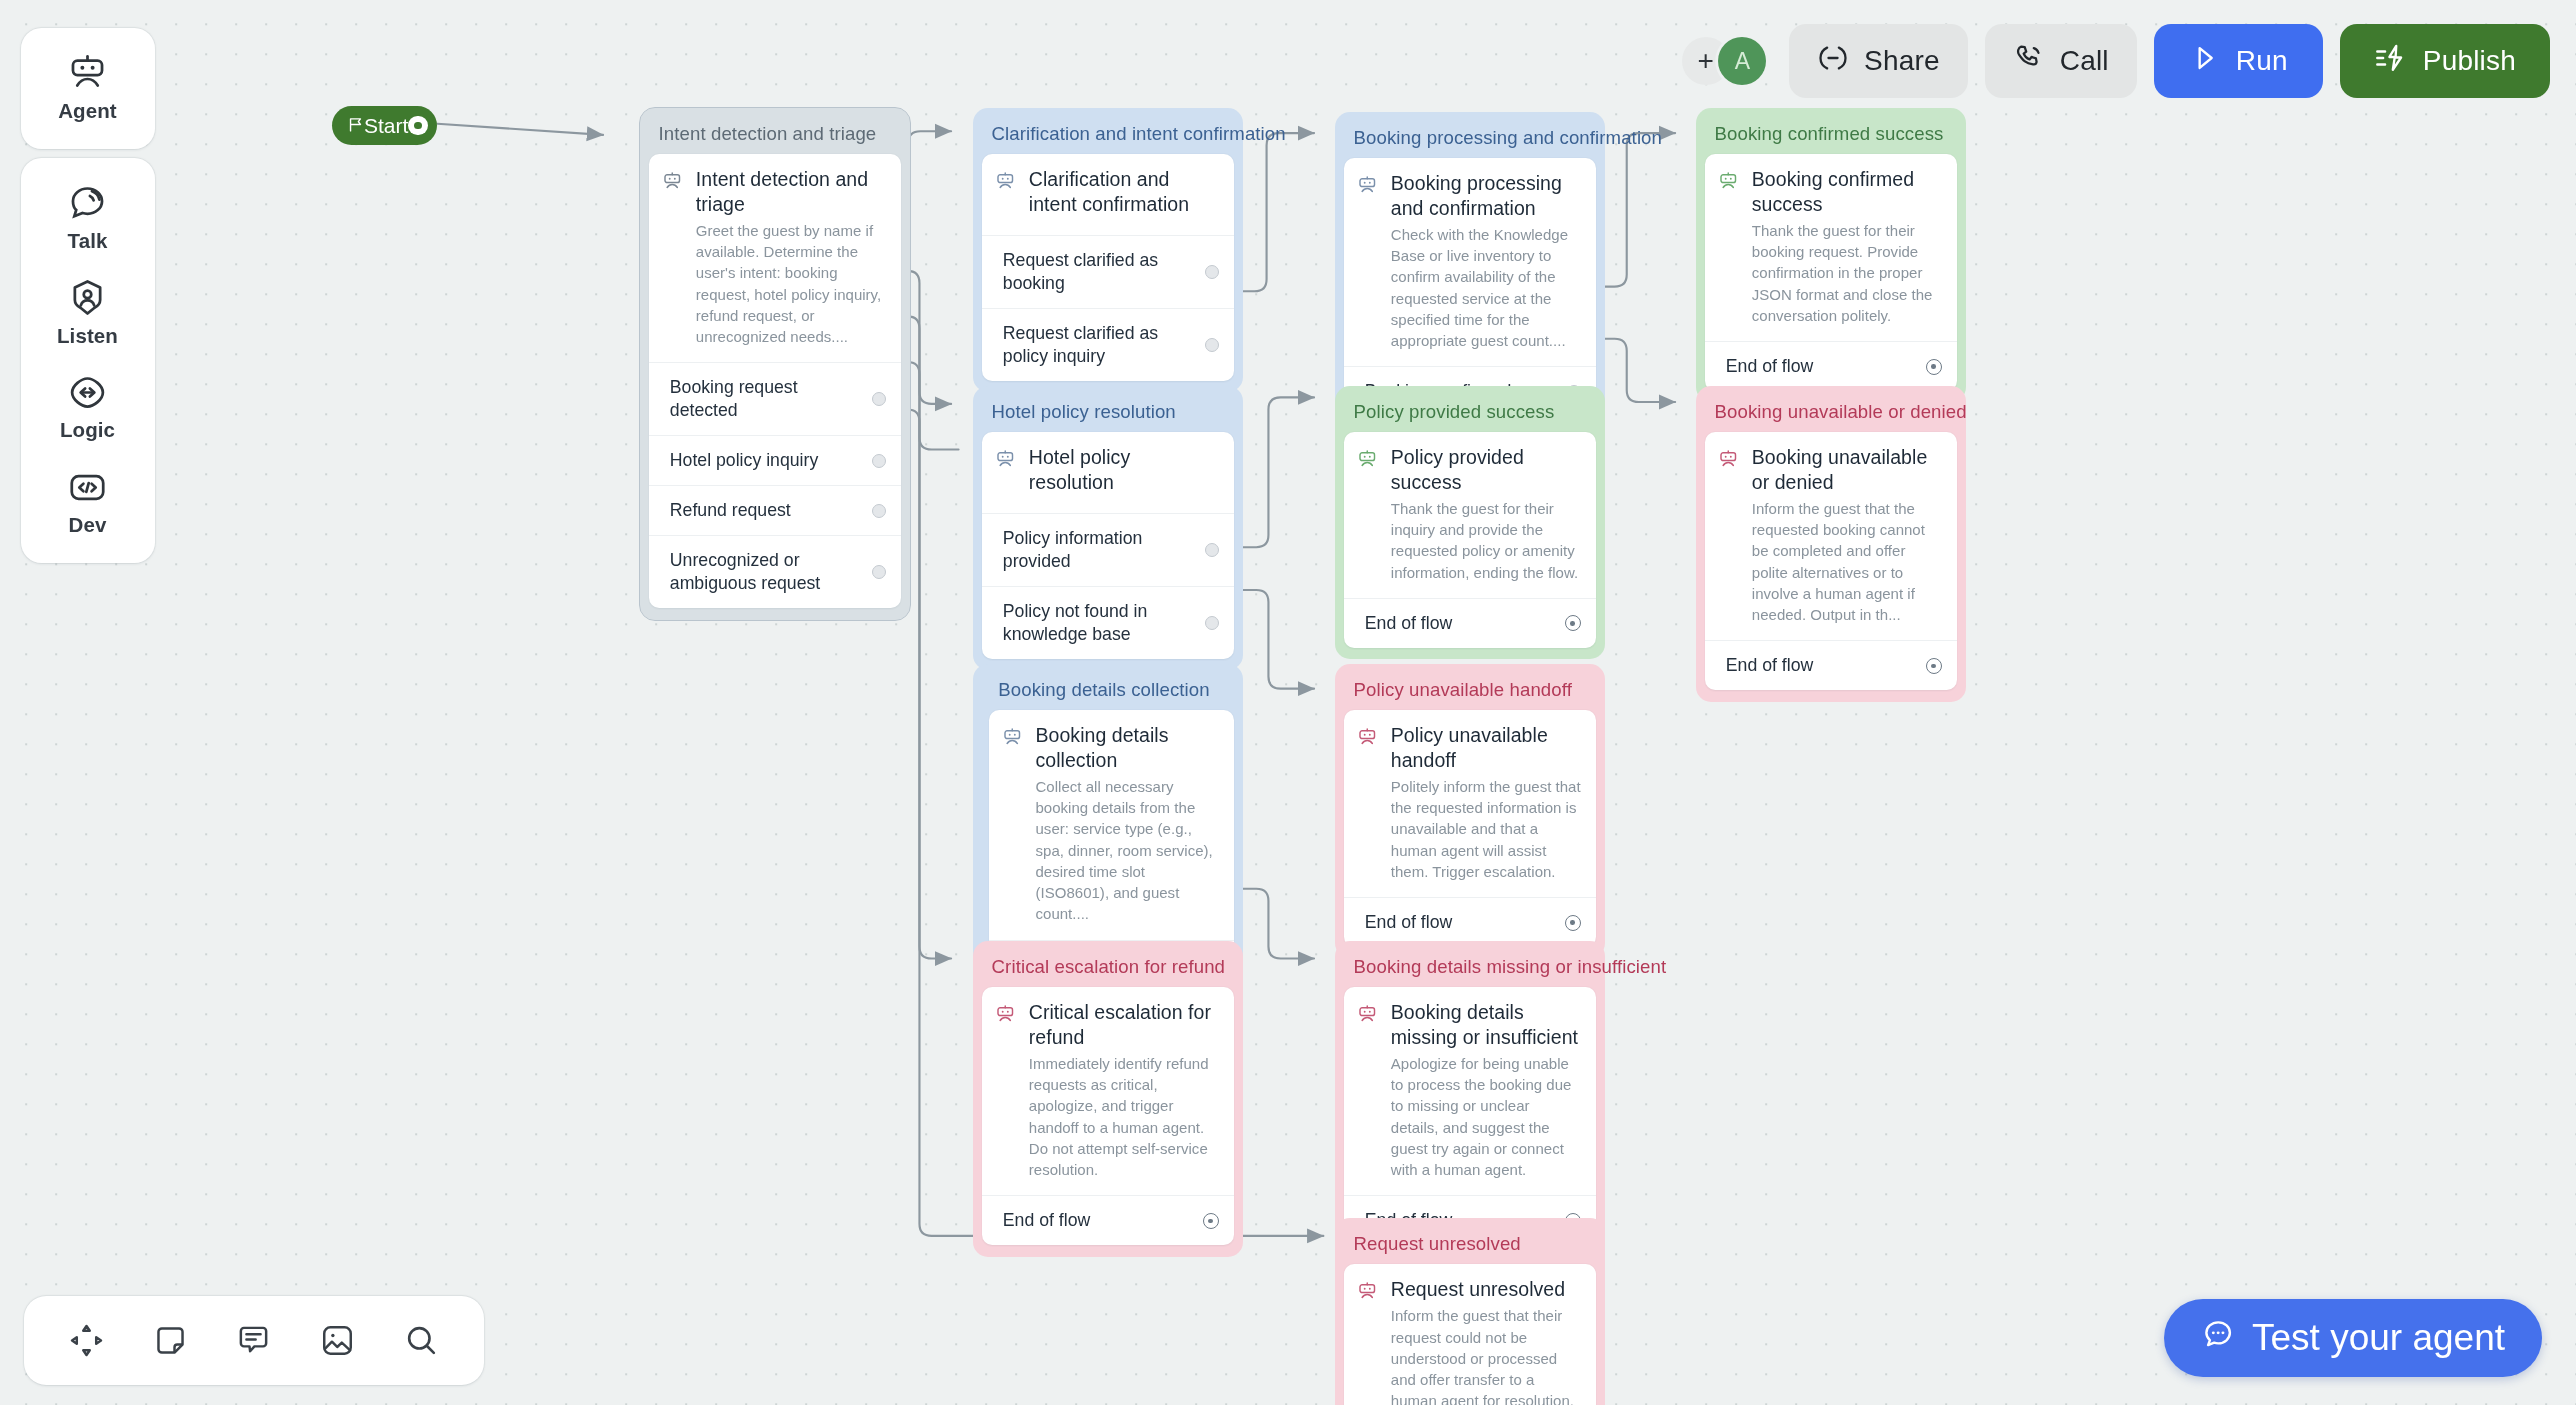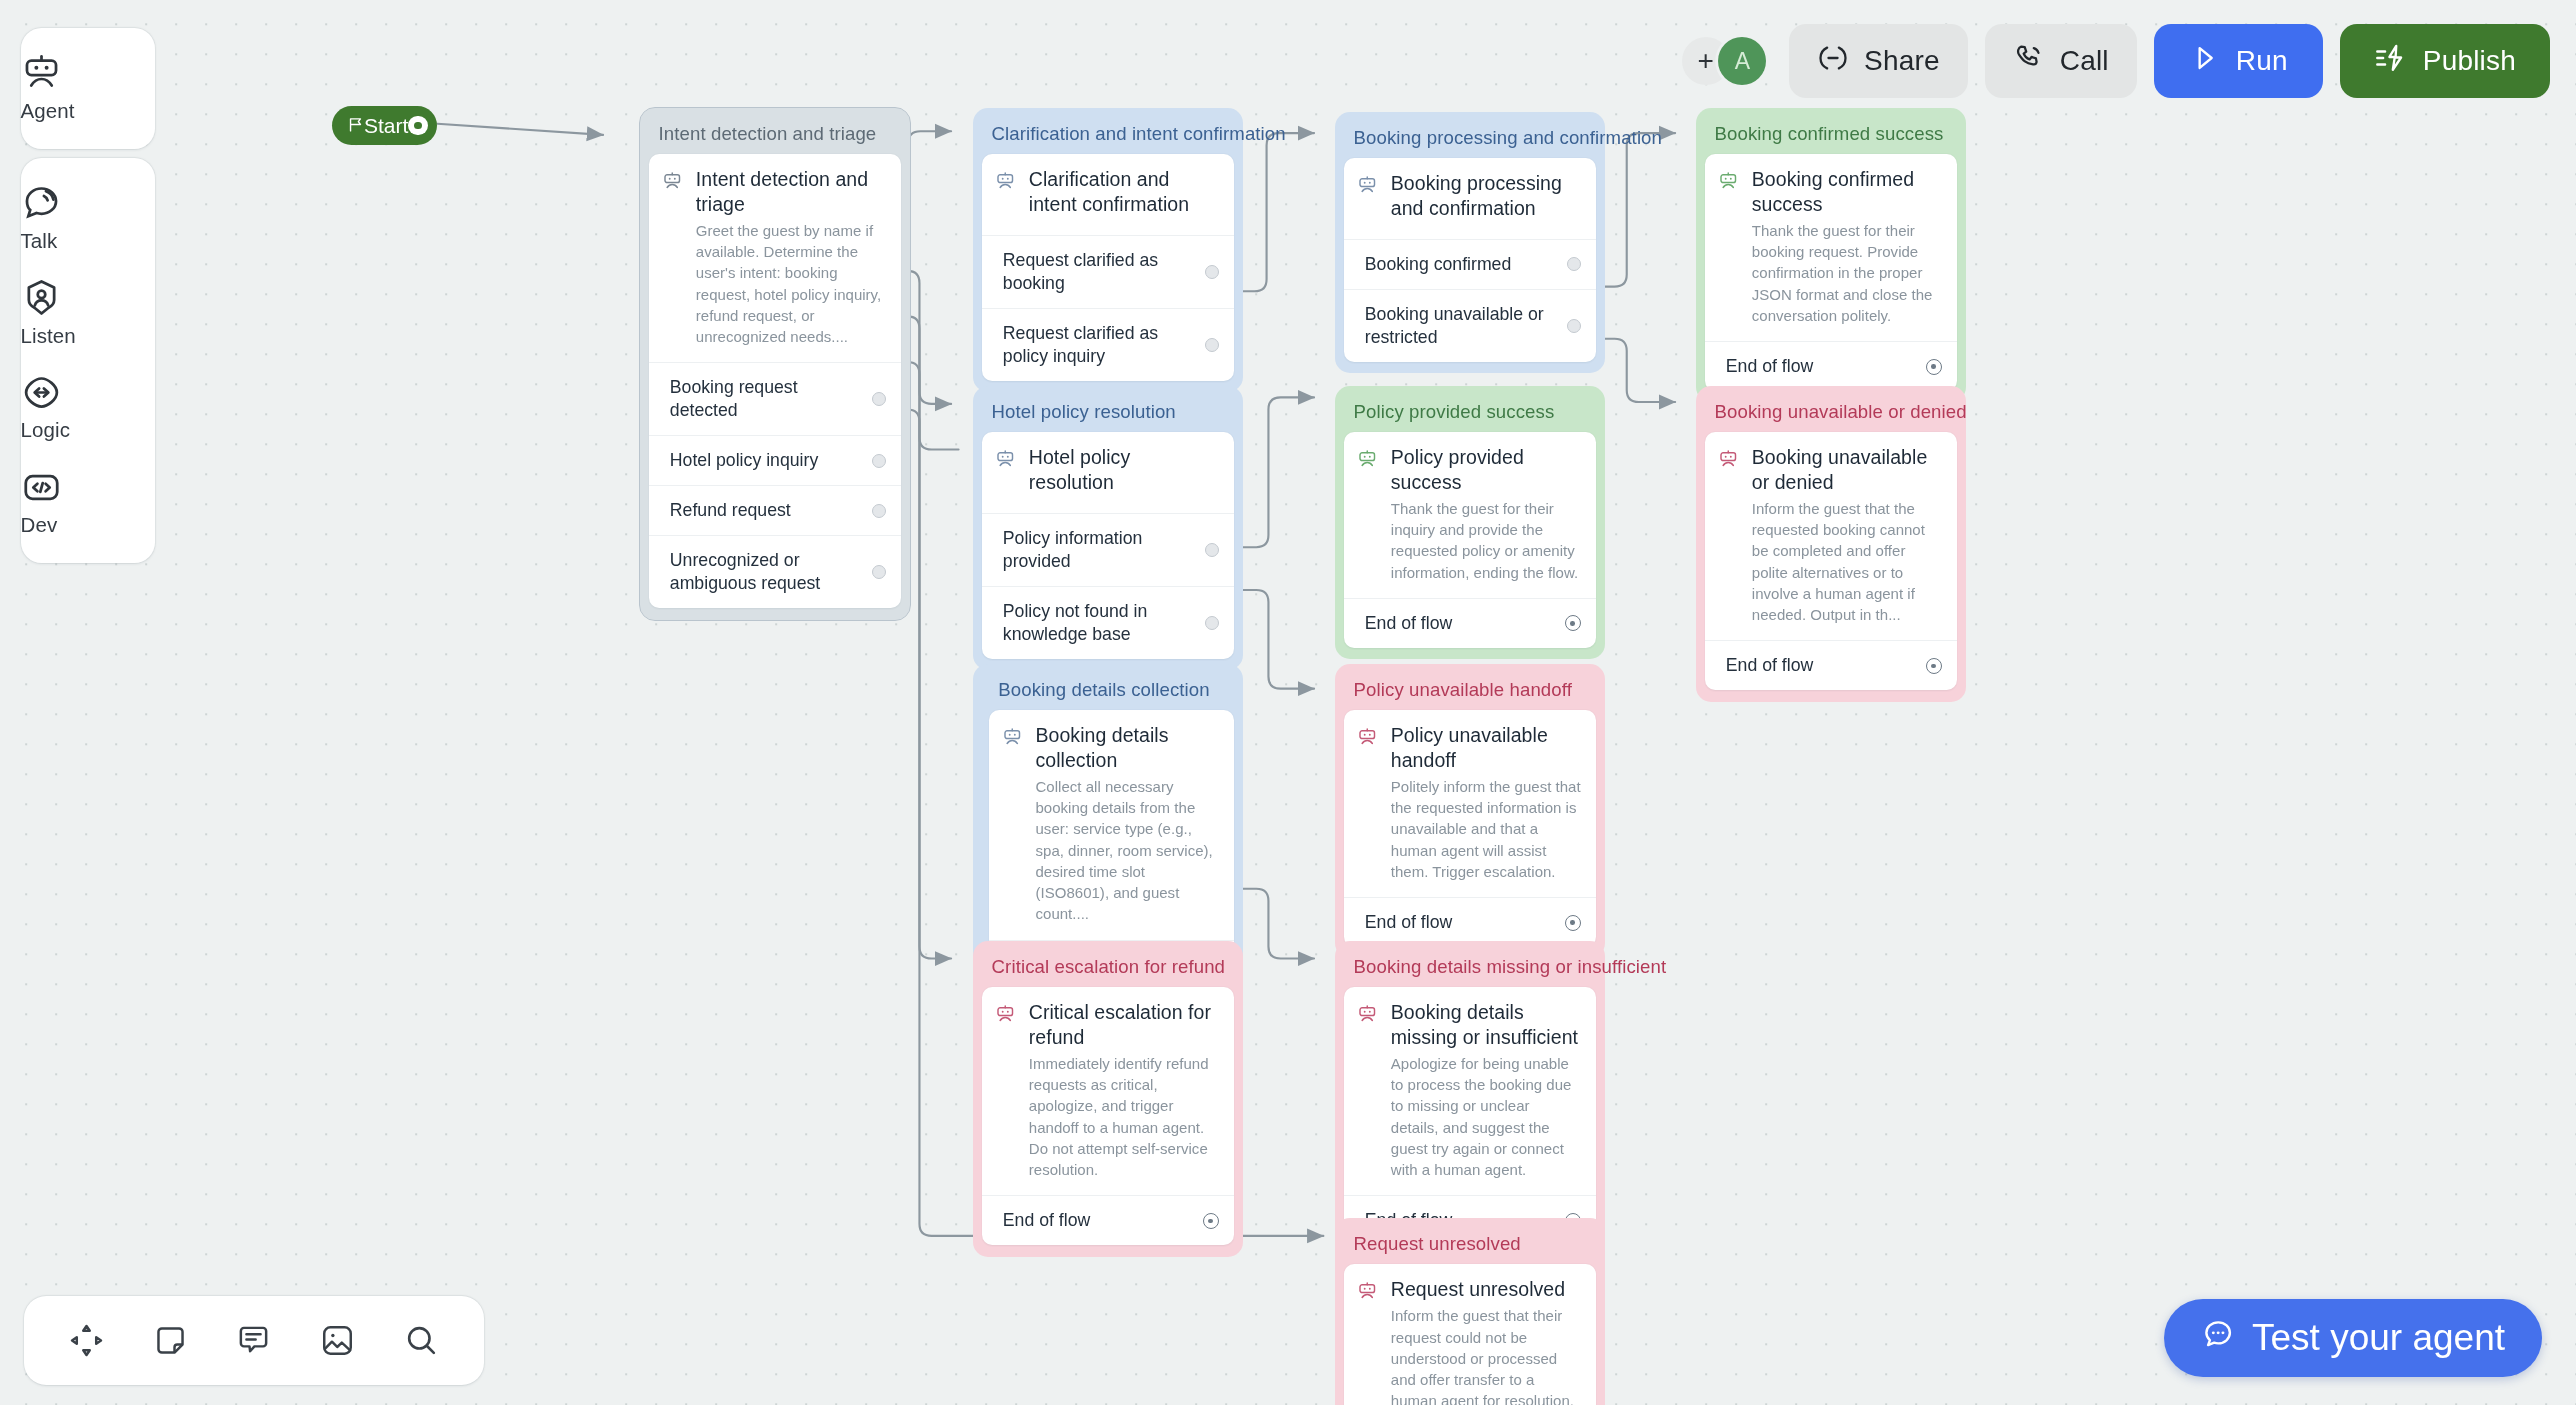--- a/index.html
+++ b/index.html
@@ -23,23 +23,24 @@
     width: 134px;
     display: flex; flex-direction: column; gap: 9.3px;
     z-index: 40;
   }
   .rail-card {
     background: #fff; border-radius: 20.5px;
     box-shadow: 0 0.9px 2.8px rgba(20,40,60,.10), 0 0 0 0.9px rgba(20,40,60,.04);
     padding: 13px 0;
   }
   .rail-item {
-    display: flex; flex-direction: column; 
+    display: flex; flex-direction: column; align-items: center;
     gap: 5.6px; padding: 11.2px 0 13px;
     cursor: pointer;
+    font-weight: bold;
   }
   .rail-item svg { display: block; }
   .rail-label { font-size: 20.5px; color: #353c44; letter-spacing: 0.1px; }
 
   
   #top-toolbar {
     position: absolute; right: 26px; top: 24px;
     display: flex; align-items: center; gap: 17px;
     z-index: 40;
   }
@@ -291,20 +292,21 @@
           <svg width="20.5" height="20.5" viewBox="0 0 24 24" fill="none" stroke="#7b90ab" stroke-width="1.7" stroke-linecap="round">
               <rect x="3.5" y="4.5" width="17" height="9" rx="2.5"></rect>
               <circle cx="9" cy="9" r="1.1" fill="#7b90ab" stroke="none"></circle>
               <circle cx="15" cy="9" r="1.1" fill="#7b90ab" stroke="none"></circle>
               <path d="M12 2.2v2.3"></path>
               <path d="M6 19.3c1.6-2.4 3.8-3.5 6-3.5s4.4 1.1 6 3.5"></path>
             </svg>
         </span>
         <span class="txt">
           <div class="card-title">Booking processing and confirmation</div>
+          <div class="card-desc">Check with the Knowledge Base or live inventory to confirm availability of the requested service at the specified time for the appropriate guest count....</div>
         </span>
       </div>
       <div class="branch">
         <span class="branch-label">Booking confirmed</span>
         <span class="port"></span>
       </div>
       <div class="branch">
         <span class="branch-label">Booking unavailable or restricted</span>
         <span class="port"></span>
       </div>

